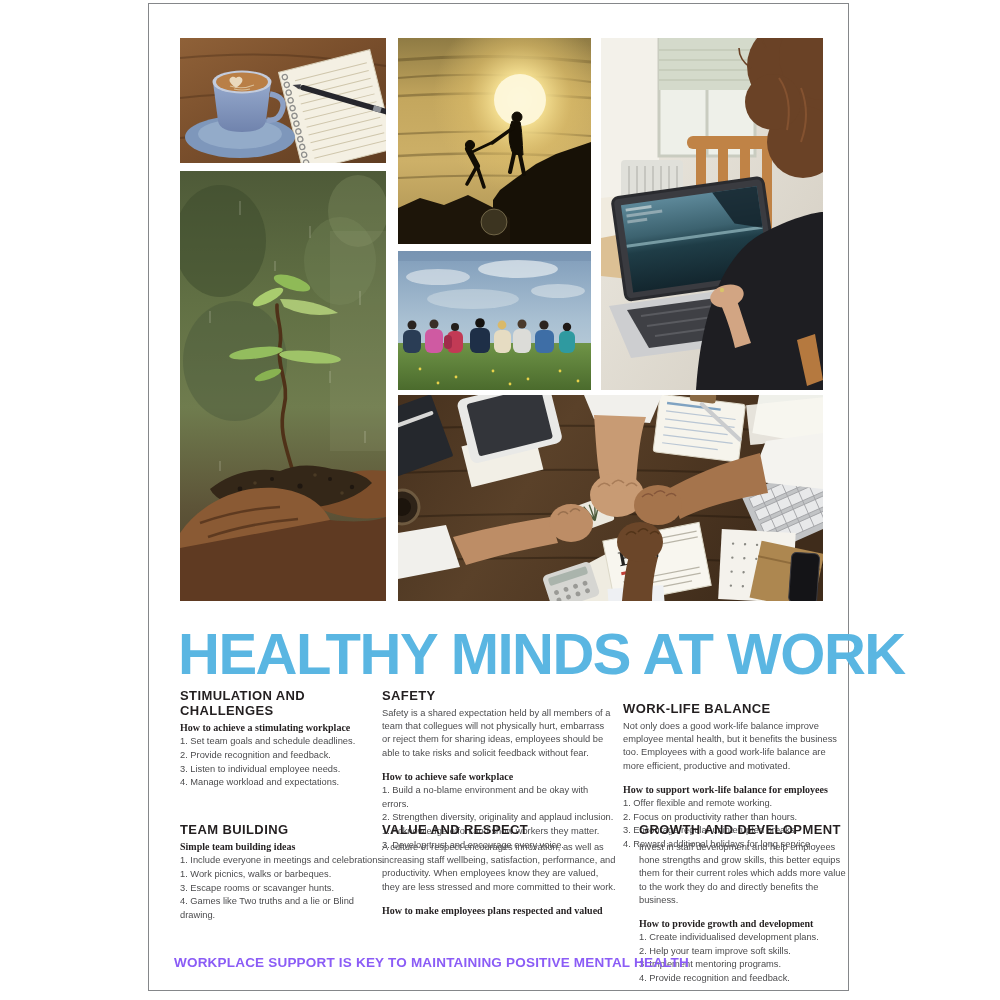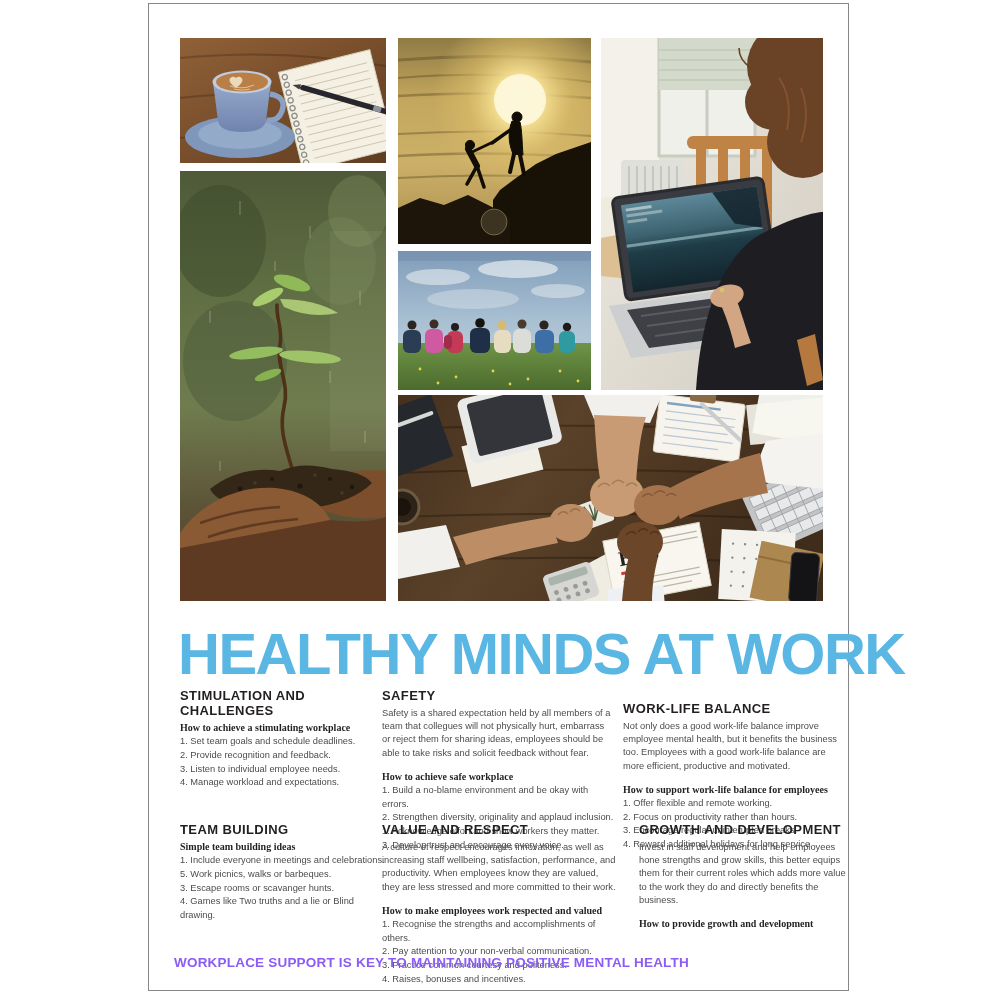--- a/index.html
+++ b/index.html
@@ -448,39 +448,39 @@
         <div class="li">3.  Encourage regular uninterupted breaks.</div>
         <div class="li">4.  Reward additional holidays for long service.</div>
       </div>
   </div>
 
   <div class="section s3">
     <div class="sec-h">TEAM BUILDING</div>
     <div class="sec-sh">Simple team building ideas</div>
     <div class="sec-list">
         <div class="li">1.  Include everyone in meetings and celebrations.</div>
-        <div class="li">5. Work picnics, walks or barbeques.</div>
+        <div class="li">1. Work picnics, walks or barbeques.</div>
         <div class="li">3. Escape rooms or scavanger hunts.</div>
         <div class="li">4. Games like Two truths and a lie or Blind drawing.</div>
       </div>
   </div>
 
   <div class="section s4">
     <div class="sec-h">VALUE AND RESPECT</div>
     <div class="sec-p">A culture of respect encourages innovation, as well as increasing staff wellbeing, satisfaction, performance, and productivity. When employees know they are valued, they are less stressed and more committed to their work.</div>
-    <div class="sec-sh">How to make employees work respected and valued</div>
-    <div class="sec-list">
-        <div class="li">1.  Recognise the strengths and accomplishments of others.</div>
-        <div class="li">2. Pay attention to your non-verbal communication.</div>
-        <div class="li">3. Practice common courtesy and politeness.</div>
-        <div class="li">4. Raises, bonuses and incentives.</div>
-      </div>
+    <div class="sec-sh">How to make employees plans respected and valued</div>
   </div>
 
   <div class="section s5">
     <div class="sec-h">GROWTH AND DEVELOPMENT</div>
     <div class="sec-p">Invest in staff development and help employees hone strengths and grow skills, this better equips them for their current roles which adds more value to the work they do and directly benefits the business.</div>
     <div class="sec-sh">How to provide growth and development</div>
+    <div class="sec-list">
+        <div class="li">1.  Create individualised development plans.</div>
+        <div class="li">2.  Help your team improve soft skills.</div>
+        <div class="li">3.  Implement mentoring programs.</div>
+        <div class="li">4.  Provide recognition and feedback.</div>
+      </div>
   </div>
 
   <div class="footer">WORKPLACE SUPPORT IS KEY TO MAINTAINING POSITIVE MENTAL HEALTH</div>
 
 </div>
 
 </body></html>

